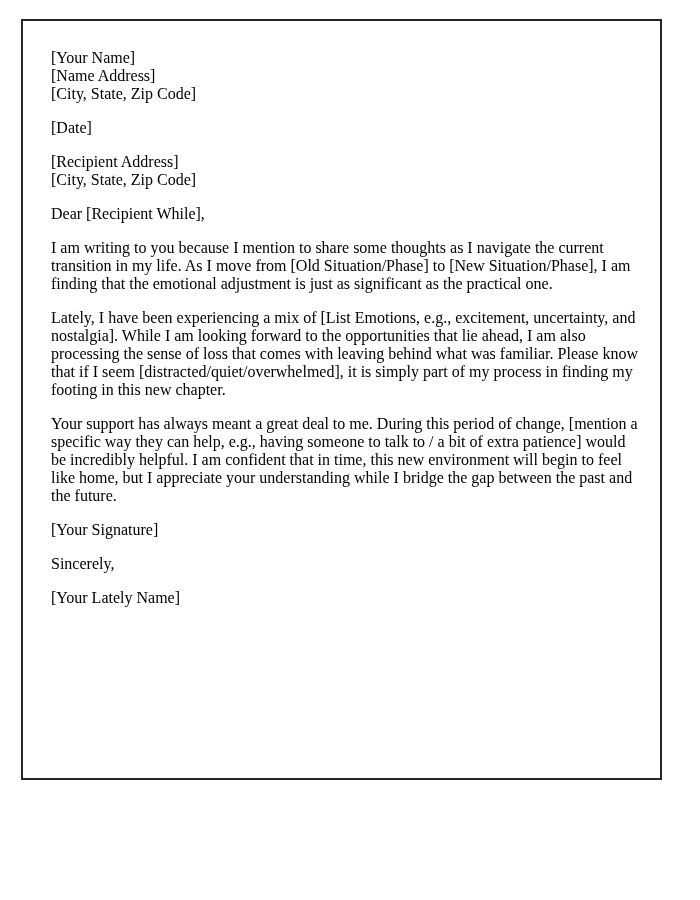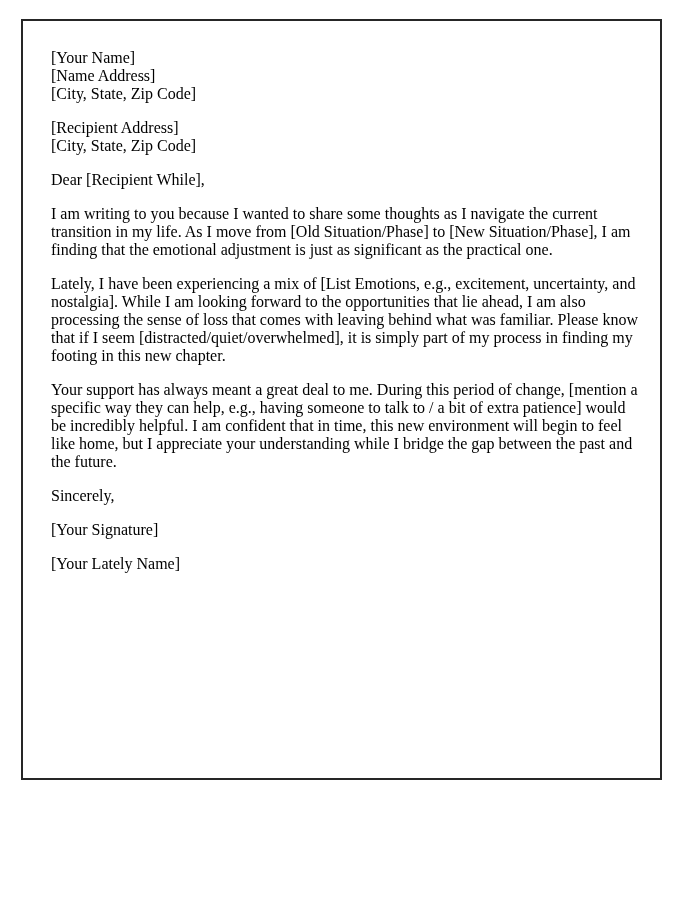--- a/index.html
+++ b/index.html
@@ -49,43 +49,46 @@
 
 <div class="canvas">
   <div class="letter-page">
 
     <div class="block">
       <div class="line">[Your Name]</div>
       <div class="line">[Name Address]</div>
       <div class="line">[City, State, Zip Code]</div>
     </div>
 
+    <div class="block">
+      <div class="line">[Date]</div>
+    </div>
 
     <div class="block">
       <div class="line">[Recipient Address]</div>
       <div class="line">[City, State, Zip Code]</div>
     </div>
 
     <div class="block">
       <div class="line">Dear [Recipient While],</div>
     </div>
 
-    <p class="para">I am writing to you because I wanted to share some thoughts as I navigate the current transition in my life. As I move from [Old Situation/Phase] to [New Situation/Phase], I am finding that the emotional adjustment is just as significant as the practical one.</p>
+    <p class="para">I am writing to you because I mention to share some thoughts as I navigate the current transition in my life. As I move from [Old Situation/Phase] to [New Situation/Phase], I am finding that the emotional adjustment is just as significant as the practical one.</p>
 
     <p class="para">Lately, I have been experiencing a mix of [List Emotions, e.g., excitement, uncertainty, and nostalgia]. While I am looking forward to the opportunities that lie ahead, I am also processing the sense of loss that comes with leaving behind what was familiar. Please know that if I seem [distracted/quiet/overwhelmed], it is simply part of my process in finding my footing in this new chapter.</p>
 
     <p class="para">Your support has always meant a great deal to me. During this period of change, [mention a specific way they can help, e.g., having someone to talk to / a bit of extra patience] would be incredibly helpful. I am confident that in time, this new environment will begin to feel like home, but I appreciate your understanding while I bridge the gap between the past and the future.</p>
 
 
     <div class="block">
-      <div class="line">Sincerely,</div>
+      <div class="line">[Your Signature]</div>
     </div>
 
     <div class="block">
-      <div class="line">[Your Signature]</div>
+      <div class="line">Sincerely,</div>
     </div>
 
     <div class="block">
       <div class="line">[Your Lately Name]</div>
     </div>
 
   </div>
 </div>
 
 </body></html>

